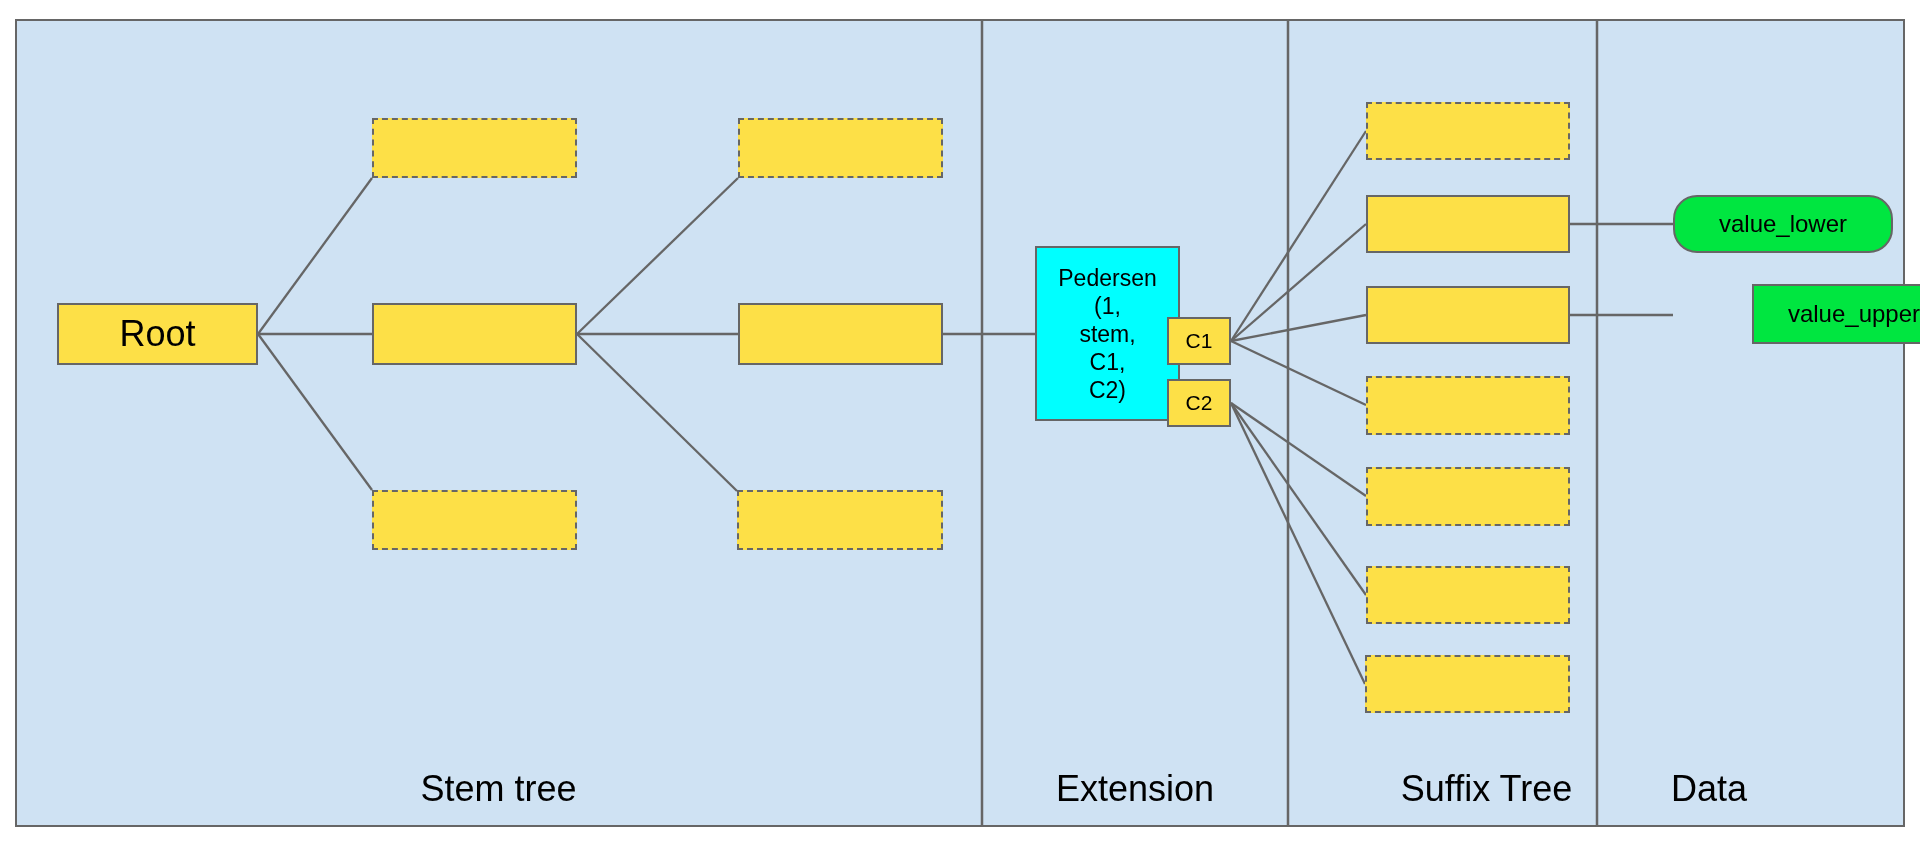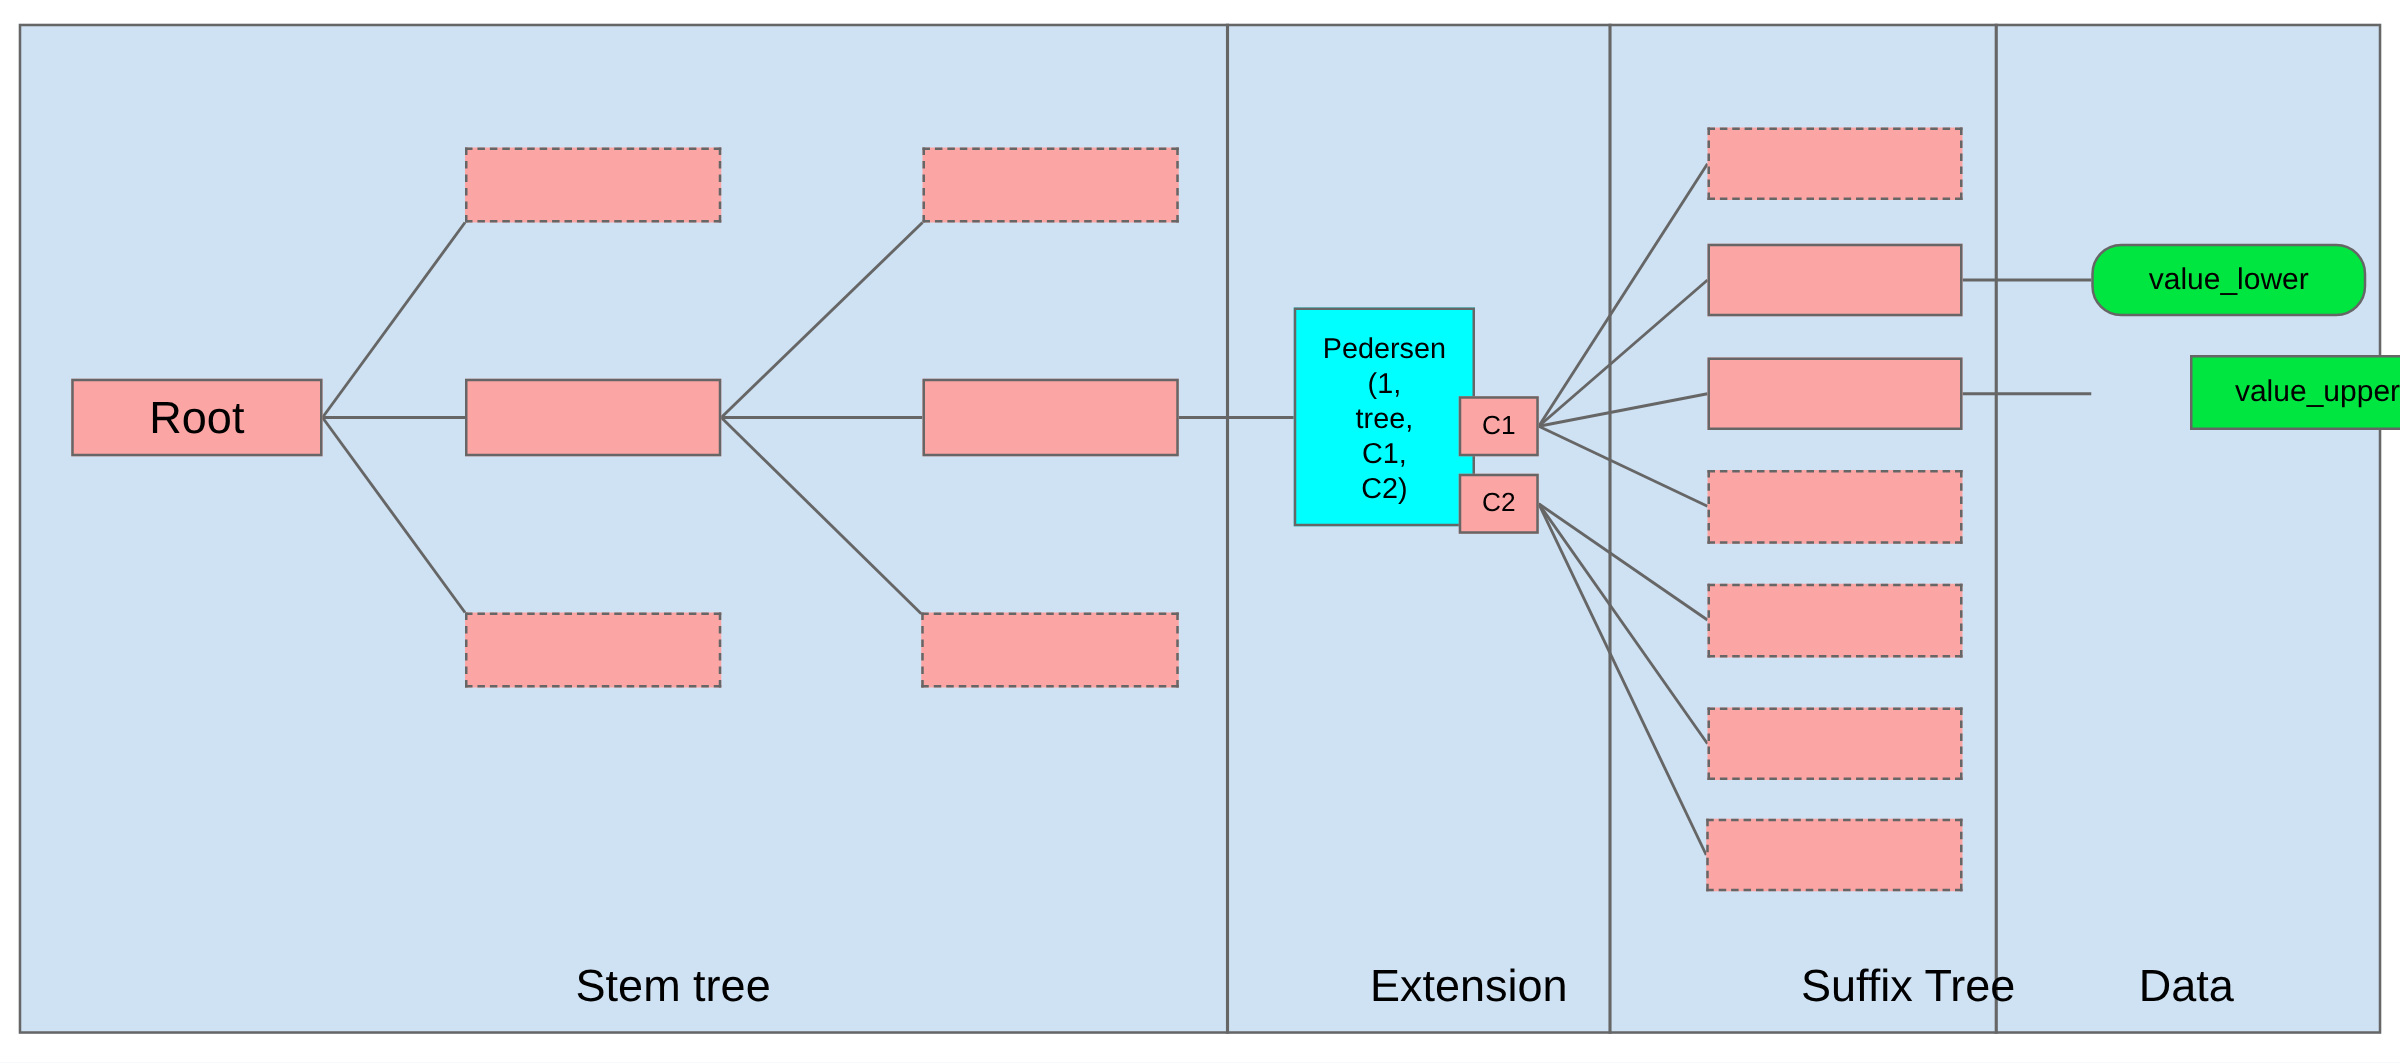--- a/index.html
+++ b/index.html
@@ -20,21 +20,21 @@
     border: 2.5px solid #666666;
   }
   .edges {
     position: absolute;
     left: 0; top: 0;
     width: 1920px; height: 850px;
   }
   .node {
     position: absolute;
     box-sizing: border-box;
-    background: #fca5a5;
+    background: #fde047;
     border: 2.5px solid #666666;
     display: flex;
     align-items: center;
     justify-content: center;
     color: #000000;
     text-align: center;
     z-index: 2;
   }
   .dashed { border-style: dashed; }
   .root-node { font-size: 36px; }
@@ -49,21 +49,20 @@
   .value-node { background: #00e640; font-size: 24px; }
   .section-label {
     position: absolute;
     top: 768px;
     height: 42px;
     line-height: 42px;
     text-align: center;
     font-size: 36px;
     color: #000000;
     z-index: 2;
-    padding-left: 40px;
   }
 </style>
 </head>
 <body>
 
 <div class="canvas">
 
   <div class="outer"></div>
 
   <svg class="edges" viewBox="0 0 1920 850" xmlns="http://www.w3.org/2000/svg">
@@ -100,21 +99,21 @@
   <div class="node" style="left:372px; top:303px; width:205px; height:62px;"></div>
   <div class="node dashed" style="left:372px; top:490px; width:205px; height:60px;"></div>
 
   <div class="node dashed" style="left:738px; top:118px; width:205px; height:60px;"></div>
   <div class="node" style="left:738px; top:303px; width:205px; height:62px;"></div>
   <div class="node dashed" style="left:737px; top:490px; width:206px; height:60px;"></div>
 
   <div class="node pedersen-node" style="left:1035px; top:246px; width:145px; height:175px;">
     <span>Pedersen
 (1,
-tree,
+stem,
 C1,
 C2)</span>
   </div>
   <div class="node c-node" style="left:1167px; top:317px; width:64px; height:48px;">
     <span>C1</span>
   </div>
   <div class="node c-node" style="left:1167px; top:379px; width:64px; height:48px;">
     <span>C2</span>
   </div>
 

